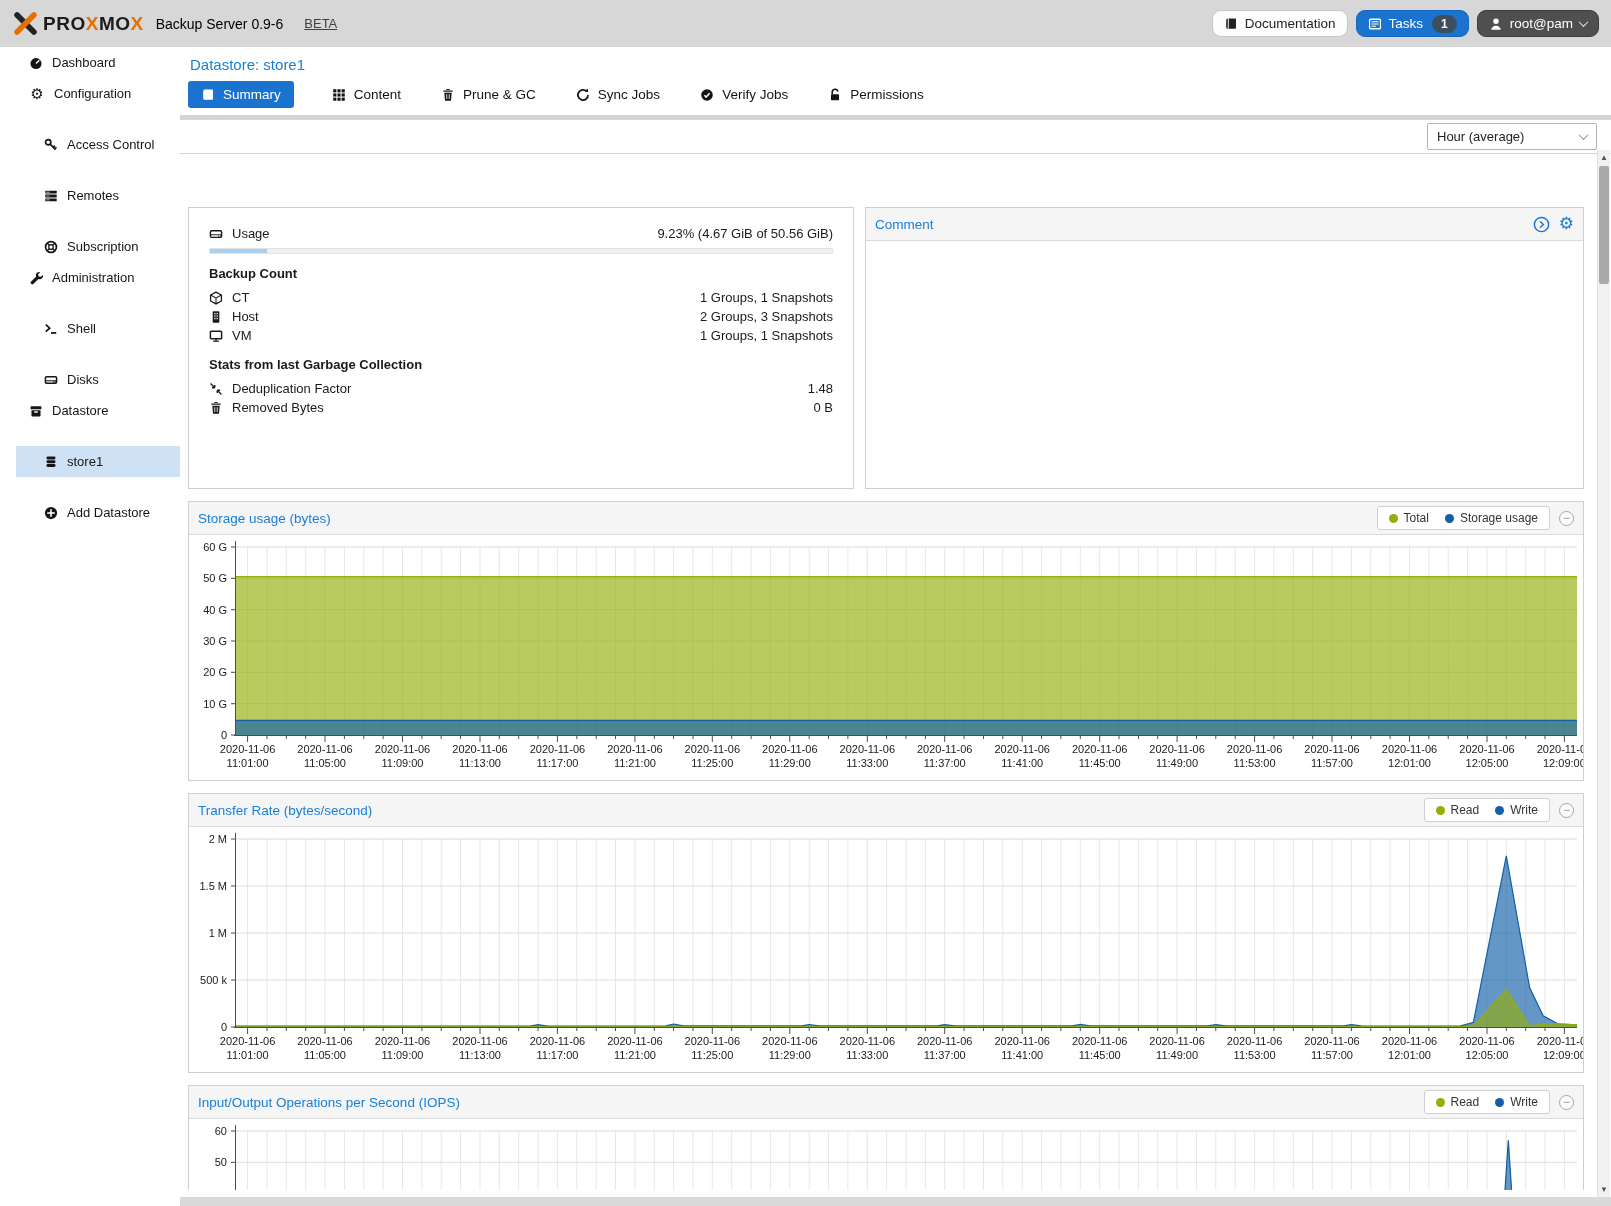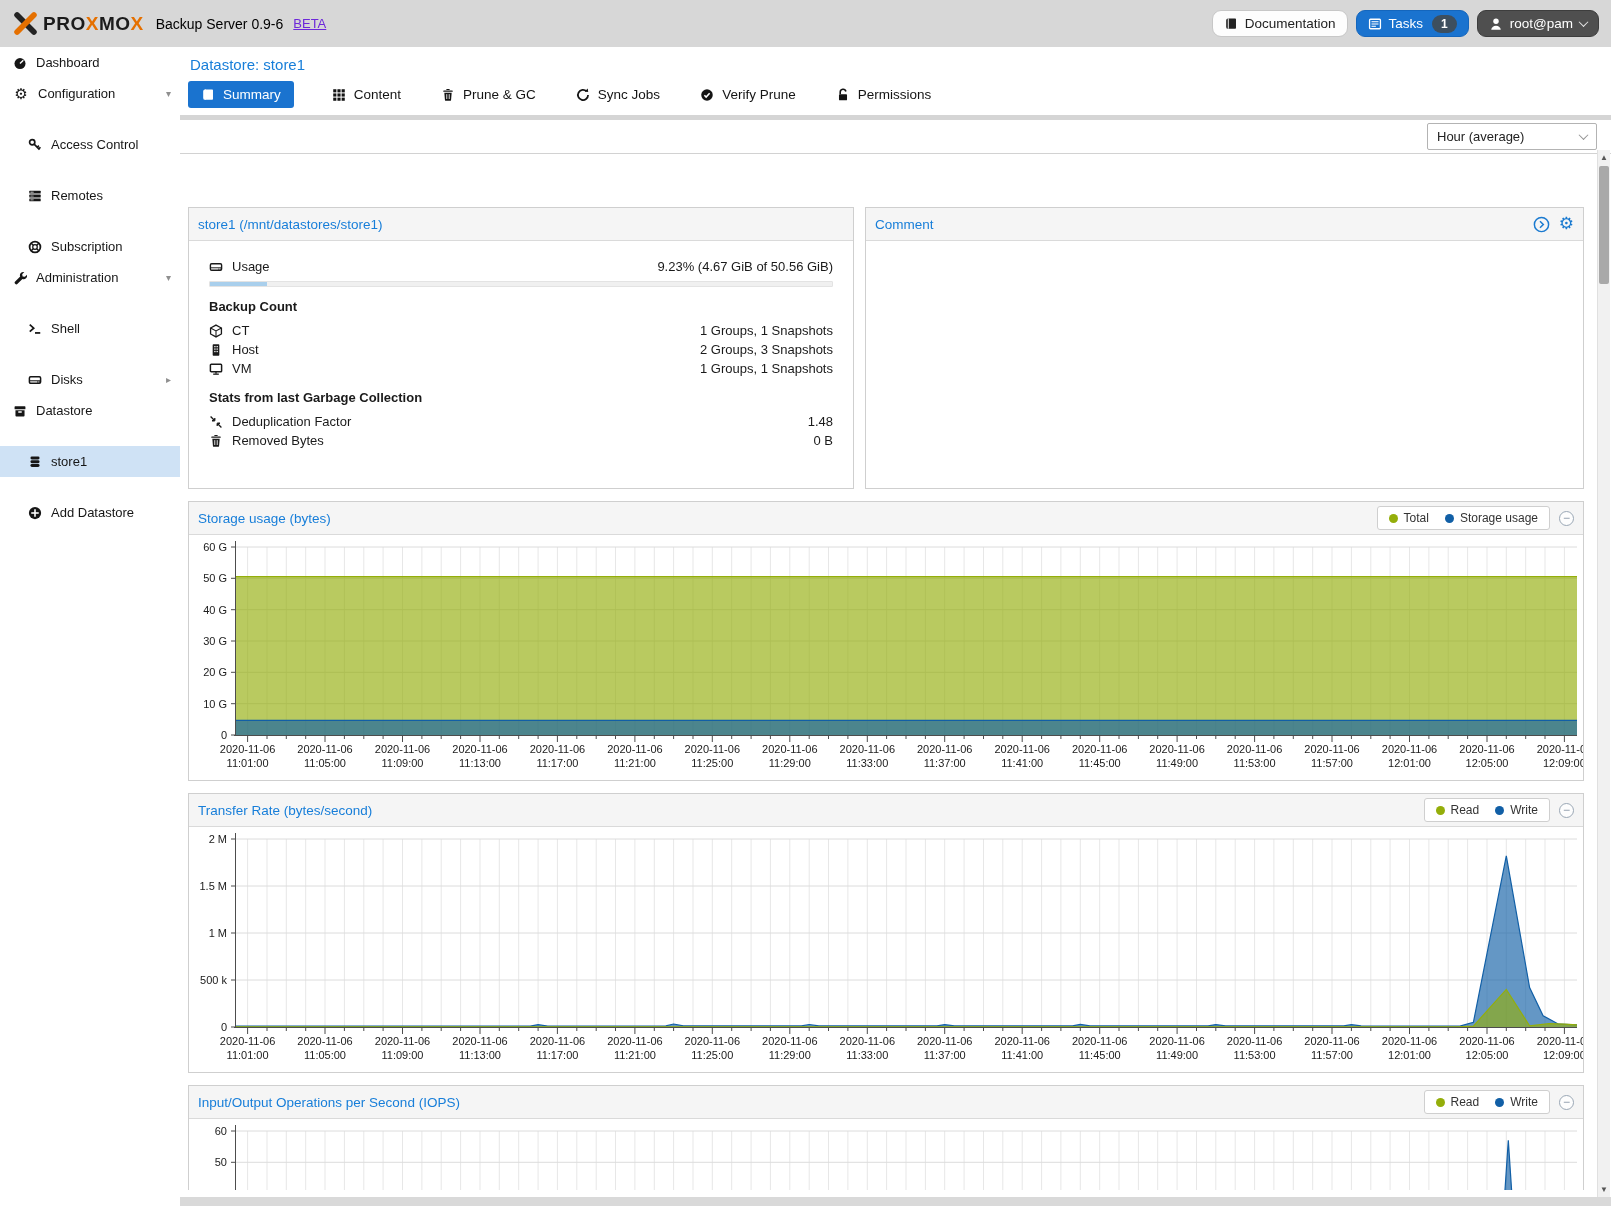--- a/index.html
+++ b/index.html
@@ -12,34 +12,34 @@
   svg { display: block; }
   .ic { width: 14px; height: 14px; flex: 0 0 auto; }
 
   
   .topbar { position: absolute; left: 0; top: 0; width: 1611px; height: 47px;
     background: #d7d7d7; display: flex; align-items: center; padding: 0 12px; }
   .logo-mark { width: 27px; height: 27px; margin-right: 4px; }
   .wordmark { font-size: 19px; font-weight: bold; letter-spacing: .5px; color: #1b1b1b; }
   .wordmark .ox { color: #E57000; }
   .product { margin-left: 12px; font-size: 14px; color: #000; }
-  .beta-link { margin-left: 10px; font-size: 13px; color: #6d28d9; text-decoration: underline; cursor: pointer; }
+  .beta-link { margin-left: 21px; font-size: 13px; color: #404040; text-decoration: underline; cursor: pointer; }
   .topbar-right { margin-left: auto; display: flex; align-items: center; gap: 8px; }
   .tb-btn { height: 27px; display: inline-flex; align-items: center; gap: 7px;
     padding: 0 11px; border-radius: 9px; font-size: 13.5px; cursor: pointer; }
   .btn-doc { background: #fdfdfd; border: 1px solid #c7c7c7; color: #222; }
   .btn-tasks { background: #1a73cf; border: 1px solid #1466bd; color: #fff; }
   .badge { background: #3d4f5f; color: #fff; font-size: 12px; font-weight: bold;
     border-radius: 9px; padding: 2px 9px; margin-left: 2px; }
   .btn-user { background: #4f4f4f; border: 1px solid #3d3d3d; color: #fff; }
   .caret { width: 7px; height: 7px; border-right: 1.7px solid currentColor;
     border-bottom: 1.7px solid currentColor; transform: rotate(45deg) translate(-1px,-1px); opacity: .85; }
 
   
-  .sidebar { position: absolute; left: 0; top: 47px; width: 180px; bottom: 0; background: #fff; }
+  .sidebar { position: absolute; left: 16px; top: 47px; width: 180px; bottom: 0; background: #fff; }
   .nav-item { display: flex; align-items: center; height: 31px; gap: 9px;
     padding-left: 13px; cursor: pointer; font-size: 13px; color: #161616; }
   .nav-item.lvl1 { padding-left: 28px; margin-top: 20px; }
   .nav-item.selected { background: #cfe2f5; }
   .nav-arrow { margin-left: auto; margin-right: 9px; color: #8f8f8f; font-size: 10px; }
   .gear-glyph { font-size: 15px; line-height: 14px; width: 16px; text-align: center; }
 
   
   .main { position: absolute; left: 180px; top: 47px; width: 1431px; bottom: 16px; background: #fff; }
   .page-title { padding: 9px 0 2px 10px; font-size: 15px; color: #177ed9; }
@@ -272,21 +272,21 @@
         <path d="M13.8 8a5.8 5.8 0 1 1-1.7-4.1" fill="none" stroke="currentColor" stroke-width="2"></path>
         <path d="M13.4.6l.5 4-4-.5z" fill="currentColor"></path>
       </svg>
       <span>Sync Jobs</span>
     </div>
     <div class="tab">
       <svg class="ic" viewBox="0 0 16 16">
         <circle cx="8" cy="8" r="6.6" fill="currentColor"></circle>
         <path d="M5 8.3l2 2 4-4.3" fill="none" stroke="#fff" stroke-width="1.8"></path>
       </svg>
-      <span>Verify Prune</span>
+      <span>Verify Jobs</span>
     </div>
     <div class="tab">
       <svg class="ic" viewBox="0 0 16 16">
         <path d="M4.8 7V4.9a3.3 3.3 0 0 1 6.5-.9" fill="none" stroke="currentColor" stroke-width="1.8"></path>
         <rect x="3.4" y="7" width="9.2" height="7" rx="1" fill="currentColor"></rect>
       </svg>
       <span>Permissions</span>
     </div>
   </div>
 
@@ -295,23 +295,20 @@
   <div class="toolbar">
     <div class="range-select">
       <span>Hour (average)</span>
       <span class="caret"></span>
     </div>
   </div>
 
   <div class="content">
 
     <section class="panel" style="left:8px; top:10px; width:666px; height:282px;">
-      <div class="panel-hd">
-        <span class="panel-title">store1 (/mnt/datastores/store1)</span>
-      </div>
       <div class="card-body">
         <div class="stat-row">
           <svg class="ic" viewBox="0 0 16 16">
             <rect x="1.6" y="4.2" width="12.8" height="7.6" rx="1.4" fill="none" stroke="currentColor" stroke-width="1.6"></rect>
             <line x1="1.6" y1="8.9" x2="14.4" y2="8.9" stroke="currentColor" stroke-width="1.1"></line>
             <circle cx="11.2" cy="10.3" r=".7" fill="currentColor"></circle>
               <circle cx="13" cy="10.3" r=".7" fill="currentColor"></circle>
           </svg>
           <span>Usage</span>
           <span class="val">9.23% (4.67 GiB of 50.56 GiB)</span>

